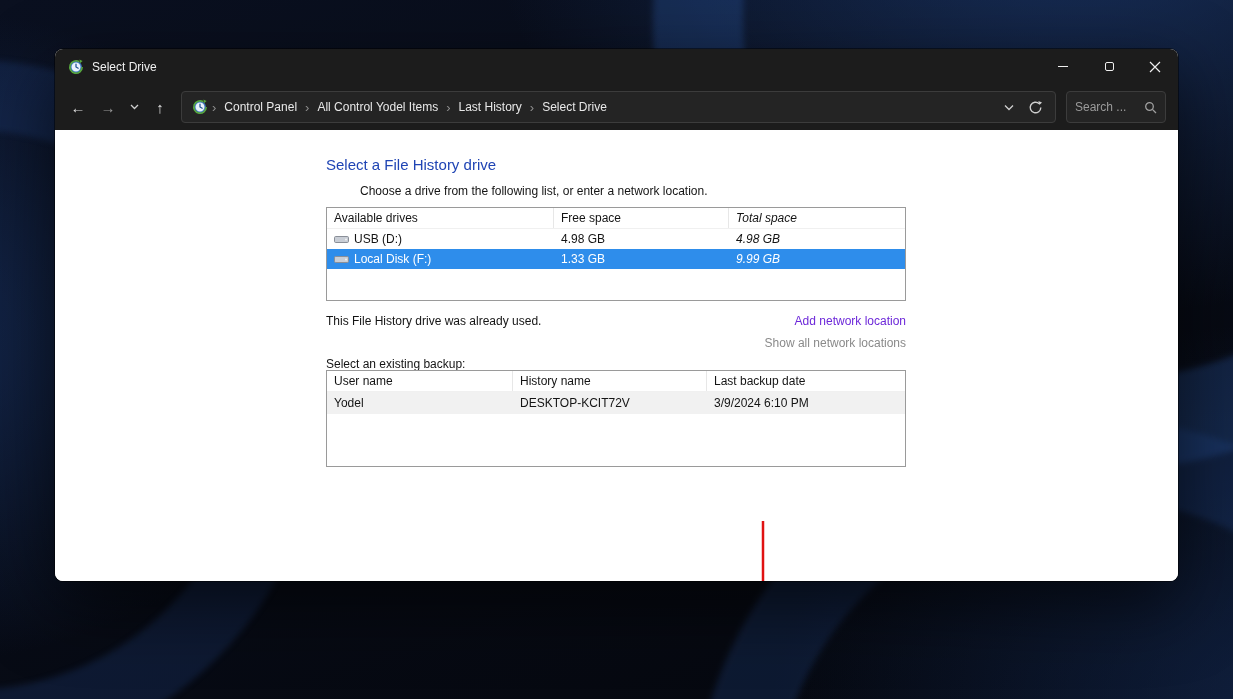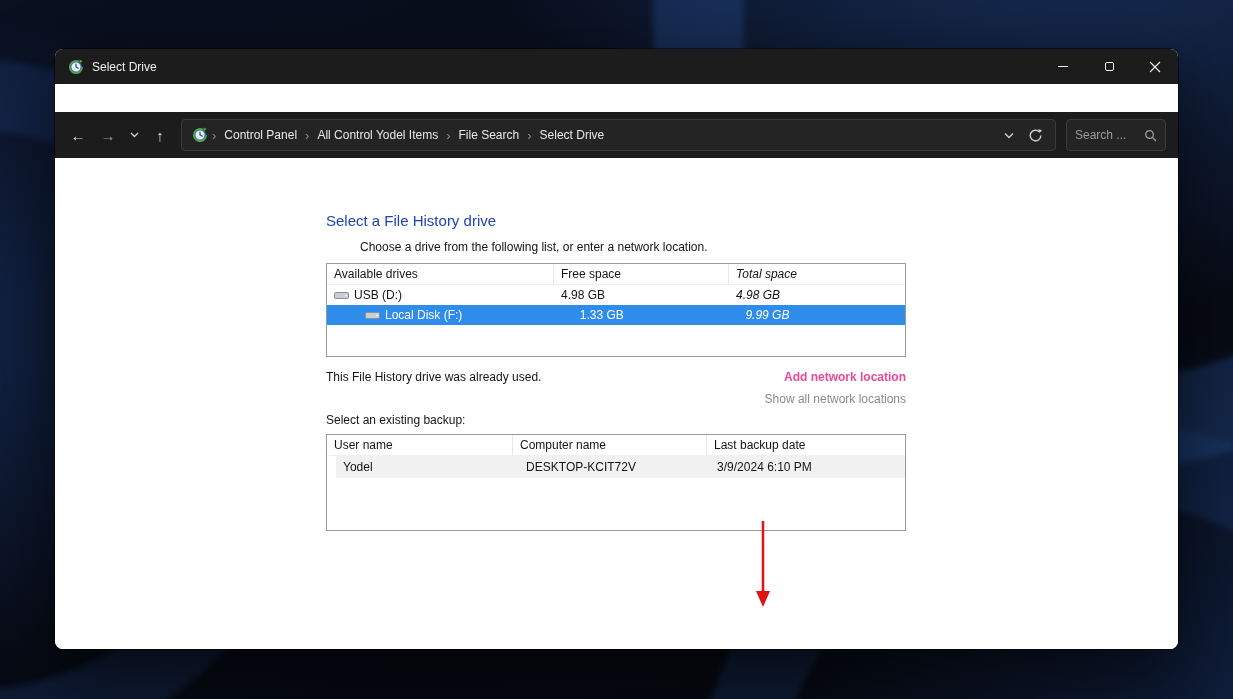--- a/index.html
+++ b/index.html
@@ -13,24 +13,24 @@
       radial-gradient(800px 600px at -8% 48%, rgba(30,64,126,.5), transparent 55%),
       radial-gradient(900px 650px at 105% 100%, rgba(26,56,112,.5), transparent 58%),
       linear-gradient(160deg, #0a1020, #05070d);
   }
   .petal { position: absolute; border-radius: 50%; border-style: solid; filter: blur(3px); }
   .p1 { width: 900px; height: 900px; border-width: 90px; border-color: rgba(47,96,178,.28); right: -320px; top: -430px; transform: rotate(25deg); }
   .p2 { width: 700px; height: 700px; border-width: 70px; border-color: rgba(40,84,160,.22); left: -380px; top: 60px; }
   .p3 { width: 800px; height: 800px; border-width: 80px; border-color: rgba(36,76,148,.25); right: -260px; bottom: -520px; transform: rotate(-15deg); }
 
   
-  .window { position: absolute; left: 55px; top: 49px; width: 1123px; height: 600px;
+  .window { position: absolute; left: 55px; top: 49px; width: 1123px; height: 532px;
     border-radius: 8px; overflow: hidden; background: #fff;
     box-shadow: 0 24px 70px rgba(0,0,0,.6), 0 0 0 1px rgba(0,0,0,.45);
-    display: flex; flex-direction: column; gap: 28px; }
+    display: flex; flex-direction: column; }
 
   
   .titlebar { height: 35px; flex: none; background: #1c1c1c; display: flex; align-items: center; }
   .title-icon { margin-left: 13px; display: flex; }
   .title-text { margin-left: 8px; font-size: 12px; color: #f0f0f0; }
   .win-controls { margin-left: auto; display: flex; height: 100%; }
   .win-btn { width: 46px; height: 100%; display: flex; align-items: center; justify-content: center; cursor: default; }
   .glyph-min { width: 10px; height: 1px; background: #efefef; display: block; }
   .glyph-max { width: 9px; height: 9px; border: 1px solid #efefef; border-radius: 2px; display: block; }
 
@@ -53,36 +53,36 @@
   .searchbox input::placeholder { color: #9a9a9a; }
   .search-icon { margin-left: auto; display: flex; }
 
   
   .content { position: relative; flex: none; height: 471px; background: #fff; color: #141414; font-size: 12px; }
   .heading { position: absolute; left: 271px; top: 26px; font-size: 15px; color: #1f44b4; }
   .subheading { position: absolute; left: 271px; top: 54px; margin-left: 34px; }
 
   .lv { position: absolute; left: 271px; width: 580px; border: 1px solid #9a9a9a; background: #fff; }
   .lv-drives { top: 77px; height: 94px; }
-  .lv-backup { top: 248px; height: 97px; }
+  .lv-backup { top: 240px; height: 97px; }
   .lv-head { display: flex; height: 21px; align-items: center; border-bottom: 1px solid #f0f0f0; }
   .hcell { height: 100%; display: flex; align-items: center; padding-left: 7px; border-right: 1px solid #e7e7e7; }
   .hcell:last-child { border-right: 0; }
   .lv-row { display: flex; height: 20px; }
   .lv-backup .lv-row { height: 22px; }
   .cell { display: flex; align-items: center; padding-left: 7px; overflow: hidden; white-space: nowrap; }
   .drive-icon { display: flex; margin-right: 5px; flex: none; }
   .w1 { width: 227px; } .w2 { width: 175px; } .w3 { width: 176px; font-style: italic; }
   .b1 { width: 186px; } .b2 { width: 194px; } .b3 { width: 198px; }
-  .lv-row.selected { background: #2e8deb; color: #fff; padding-left: 31px; }
-  .lv-row.inactive-selected { background: #f1f1f1; margin-left: 9px; }
+  .lv-row.selected { background: #2e8deb; color: #fff; }
+  .lv-row.inactive-selected { background: #f1f1f1; }
 
   .note { position: absolute; left: 271px; top: 184px; }
   .right-links { position: absolute; left: 271px; width: 580px; text-align: right; }
-  .link { color: #ec4899; cursor: pointer; font-weight: bold; }
+  .link { color: #6d28d9; cursor: pointer; }
   .link-add { top: 184px; }
   .link-showall { top: 206px; color: #8a8a8a; }
   .backup-label { position: absolute; left: 271px; top: 227px; }
 
   
   .annotation-arrow { position: absolute; left: 697px; top: 470px; z-index: 10; pointer-events: none; }
 
   
   .footer { height: 40px; flex: none; background: #f0f0f0; border-top: 1px solid #e2e2e2; position: relative; }
   .btn { position: absolute; top: 9px; width: 72px; height: 23px; font-size: 16px; font-family: Liberation Sans, sans-serif;
@@ -149,21 +149,21 @@
           <path d="M8 5v3l2.2 1.2" stroke="#1d4e8f" stroke-width="1.2" fill="none" stroke-linecap="round"></path>
           <path d="M14.2 8a6.2 6.2 0 1 1-3-5.3" fill="none" stroke="#57a63e" stroke-width="1.6"></path>
           <path d="M11.5 0.6 14.6 2 12 4.2z" fill="#57a63e"></path>
         </svg>
       </span>
       <span class="crumb-sep">›</span>
       <span class="crumb">Control Panel</span>
       <span class="crumb-sep">›</span>
       <span class="crumb">All Control Yodel Items</span>
       <span class="crumb-sep">›</span>
-      <span class="crumb">File Search</span>
+      <span class="crumb">Last History</span>
       <span class="crumb-sep">›</span>
       <span class="crumb">Select Drive</span>
       <div class="addr-right">
         <svg width="10" height="7" viewBox="0 0 10 7">
           <polyline points="1,1.5 5,5.5 9,1.5" fill="none" stroke="#cfcfcf" stroke-width="1.3"></polyline>
         </svg>
         <svg width="15" height="15" viewBox="0 0 15 15">
           <path d="M12.8 7.5a5.3 5.3 0 1 1-1.6-3.8" fill="none" stroke="#cfcfcf" stroke-width="1.4"></path>
           <polygon points="10.4,0.9 14,2.4 11.4,5.1" fill="#cfcfcf"></polygon>
         </svg>
@@ -221,21 +221,21 @@
 
     <div class="note">This File History drive was already used.</div>
     <div class="right-links link link-add">Add network location</div>
     <div class="right-links link-showall">Show all network locations</div>
 
     <div class="backup-label">Select an existing backup:</div>
 
     <div class="lv lv-backup">
       <div class="lv-head">
         <div class="hcell b1">User name</div>
-        <div class="hcell b2">Computer name</div>
+        <div class="hcell b2">History name</div>
         <div class="hcell b3">Last backup date</div>
       </div>
       <div class="lv-row inactive-selected">
         <div class="cell b1">Yodel</div>
         <div class="cell b2">DESKTOP-KCIT72V</div>
         <div class="cell b3">3/9/2024 6:10 PM</div>
       </div>
     </div>
   </div>
 

